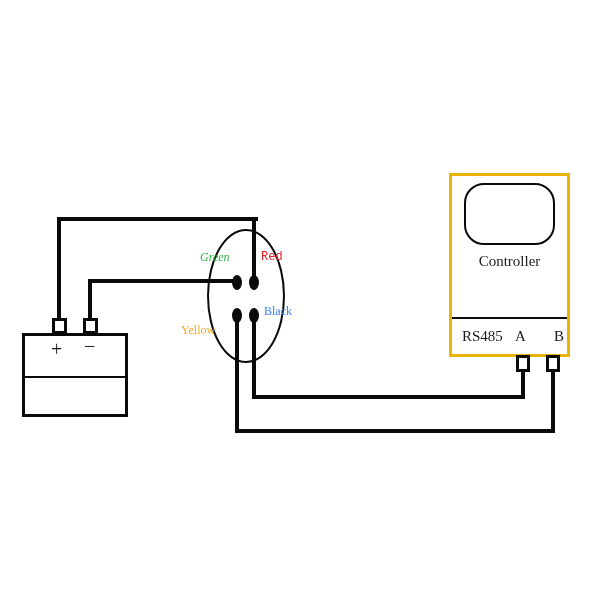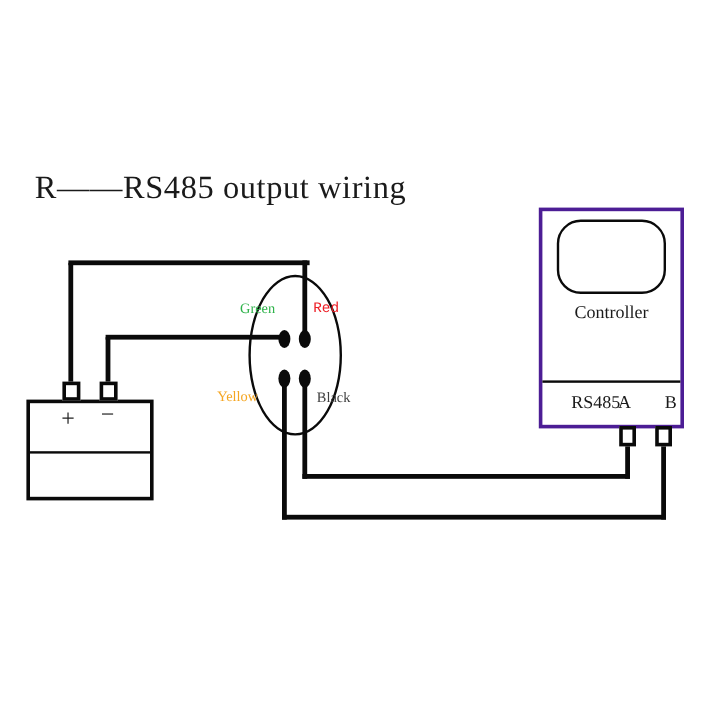--- a/index.html
+++ b/index.html
@@ -121,21 +121,21 @@
     white-space: nowrap;
   }
 
   
   .controller-box {
     position: absolute;
     left: 449px;
     top: 173px;
     width: 121px;
     height: 184px;
-    border: 3px solid #4c1d95;
+    border: 3px solid #eab308;
     box-sizing: border-box;
     background: #ffffff;
     z-index: 2;
   }
   .controller-screen {
     position: absolute;
     left: 12px;
     top: 7px;
     width: 91px;
     height: 62px;
@@ -161,21 +161,20 @@
     height: 37px;
     border-top: 2px solid #0a0a0a;
     box-sizing: border-box;
   }
   .rs485-label {
     position: absolute;
     left: 10px;
     top: 9px;
     font-size: 15px;
     color: #1a1a1a;
-    margin-left: 14px;
   }
   .terminal-a-label {
     position: absolute;
     left: 63px;
     top: 9px;
     font-size: 15px;
     color: #1a1a1a;
   }
   .terminal-b-label {
     position: absolute;
@@ -183,21 +182,20 @@
     top: 9px;
     font-size: 15px;
     color: #1a1a1a;
   }
 </style>
 </head>
 <body>
 
 <div class="canvas">
 
-  <div class="title">R——RS485 output wiring</div>
 
   <div class="wire" style="left:57px; top:219px; width:4px; height:101px;"></div>
   <div class="wire" style="left:57px; top:217px; width:201px; height:4px;"></div>
   <div class="wire" style="left:252px; top:217px; width:4px; height:62px;"></div>
 
   <div class="wire" style="left:88px; top:281px; width:4px; height:39px;"></div>
   <div class="wire" style="left:88px; top:279px; width:149px; height:4px;"></div>
 
   <div class="wire" style="left:252px; top:312px; width:4px; height:87px;"></div>
   <div class="wire" style="left:252px; top:395px; width:273px; height:4px;"></div>
@@ -216,24 +214,24 @@
   </div>
   <div class="terminal" style="left:52px; top:318px; width:15px; height:16px;"></div>
   <div class="terminal" style="left:83px; top:318px; width:15px; height:16px;"></div>
 
   <div class="connector-ellipse"></div>
   <div class="pin" style="left:232px; top:275px;"></div>
   <div class="pin" style="left:249px; top:275px;"></div>
   <div class="pin" style="left:232px; top:308px;"></div>
   <div class="pin" style="left:249px; top:308px;"></div>
 
-  <span class="pin-label" style="left: 200px; top: 250px; color: rgb(46, 179, 74);">Green</span>
+  <span class="pin-label" style="left: 200px; top: 250px; color: rgb(46, 179, 74); font-style: italic;">Green</span>
   <span class="pin-label" style="left: 261px; top: 250px; color: rgb(237, 28, 36); font-family: Liberation Mono, monospace;">Red</span>
   <span class="pin-label" style="left: 181px; top: 323px; color: rgb(245, 166, 35); text-align: right;">Yellow</span>
-  <span class="pin-label" style="left: 264px; top: 324px; color: #404040;">Black</span>
+  <span class="pin-label" style="left: 264px; top: 304px; color: #3b82f6;">Black</span>
 
   <div class="controller-box">
     <div class="controller-screen"></div>
     <div class="controller-label">Controller</div>
     <div class="controller-port-row">
       <span class="rs485-label">RS485</span>
       <span class="terminal-a-label">A</span>
       <span class="terminal-b-label">B</span>
     </div>
   </div>

